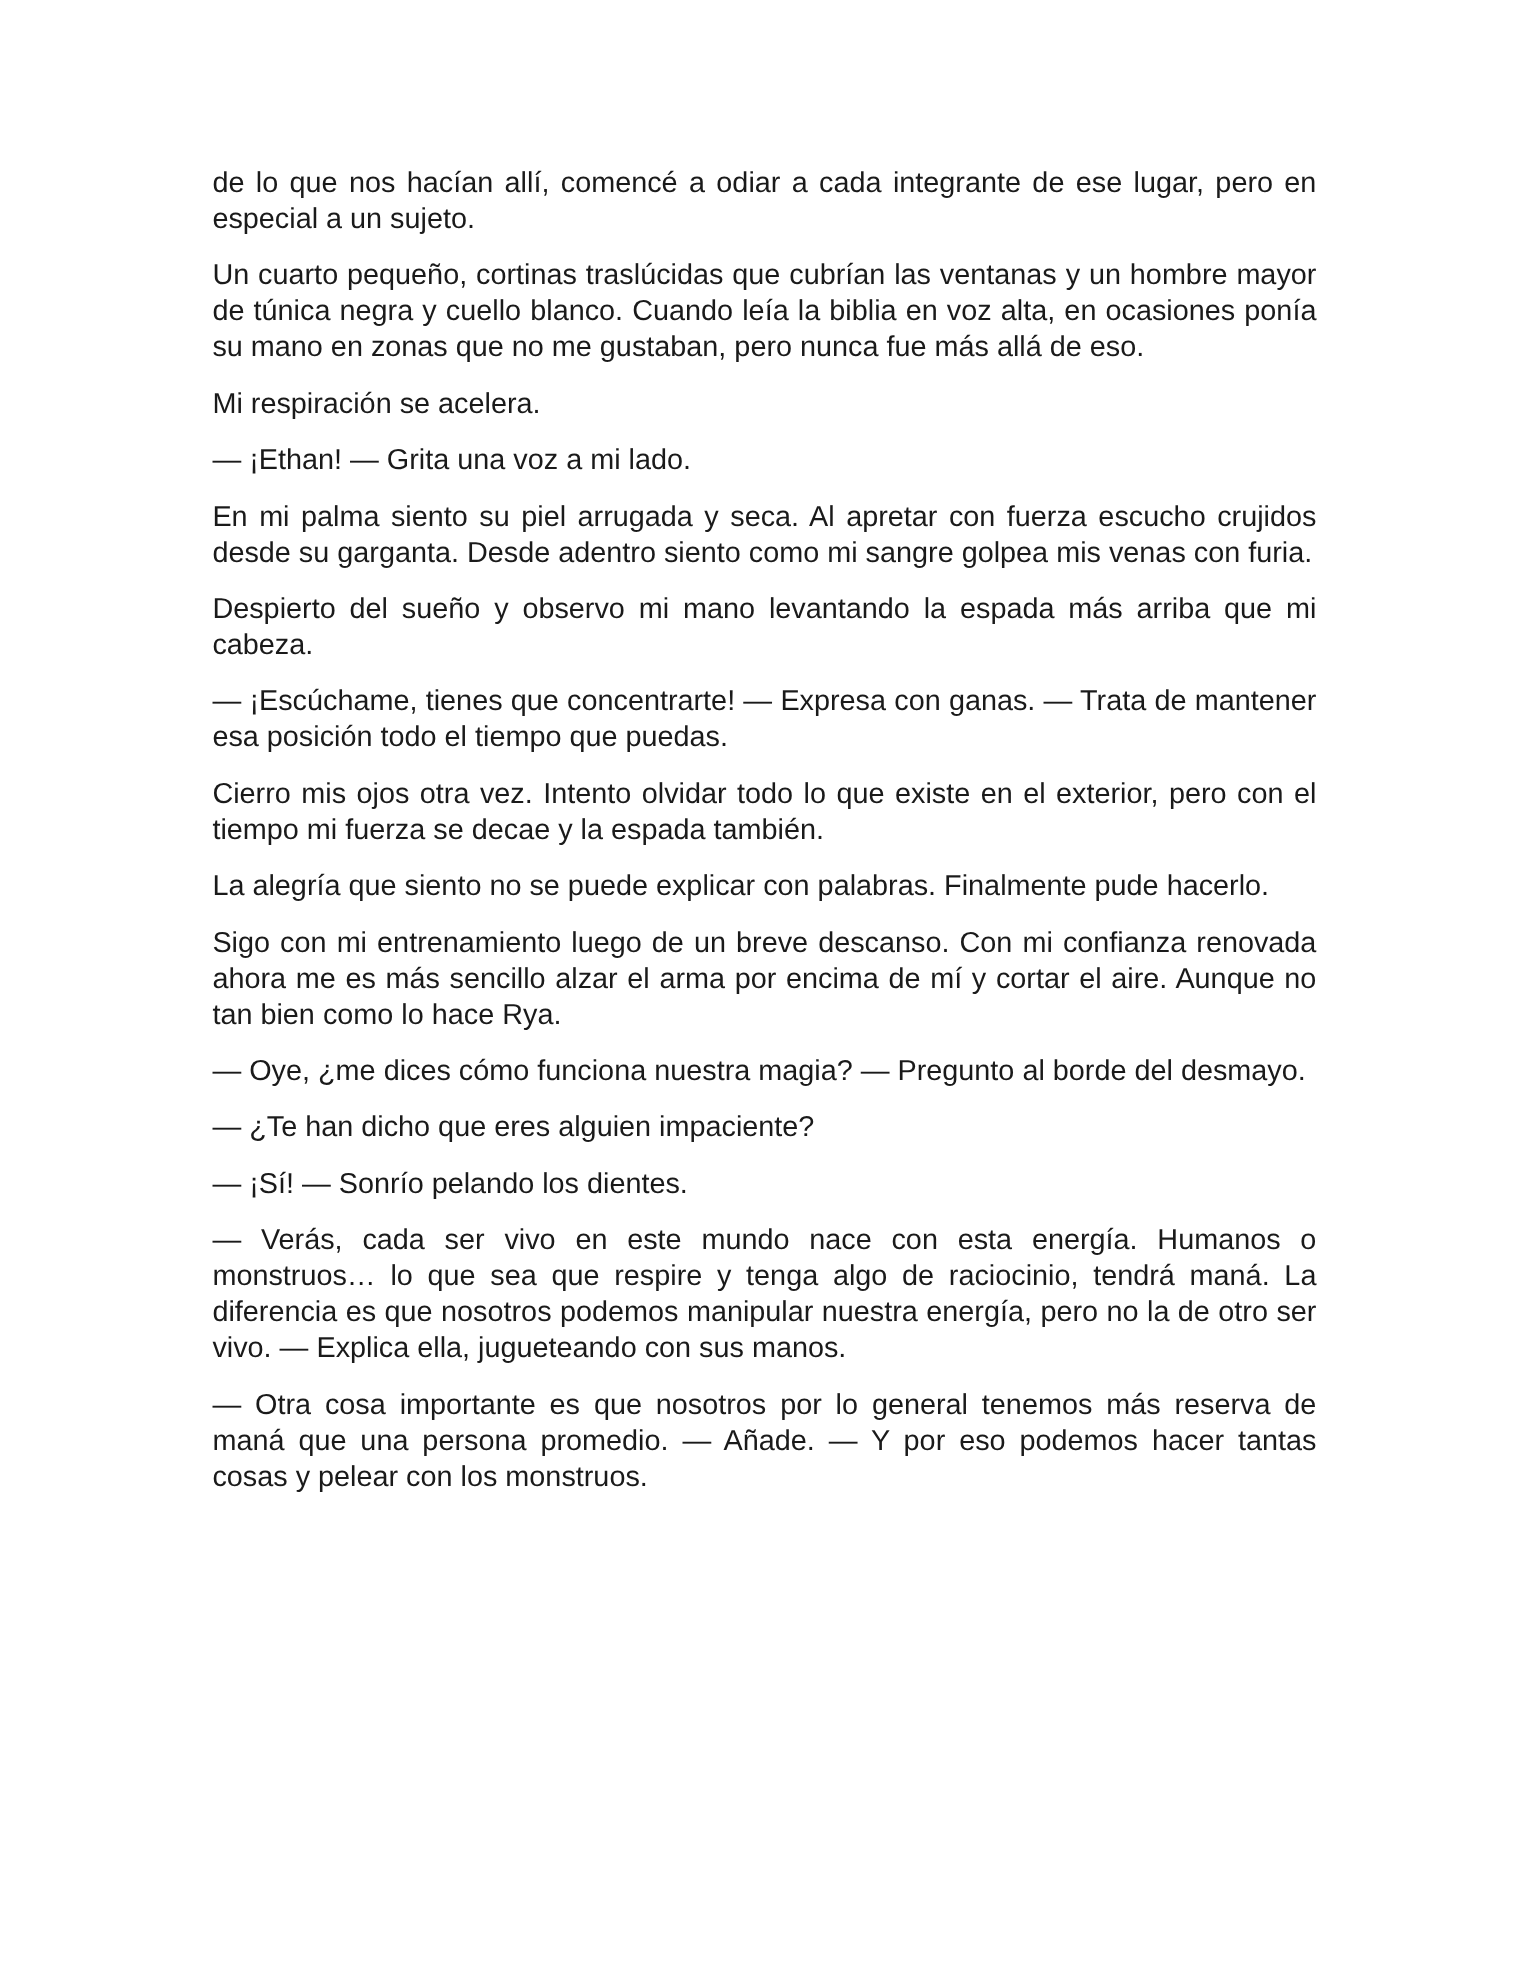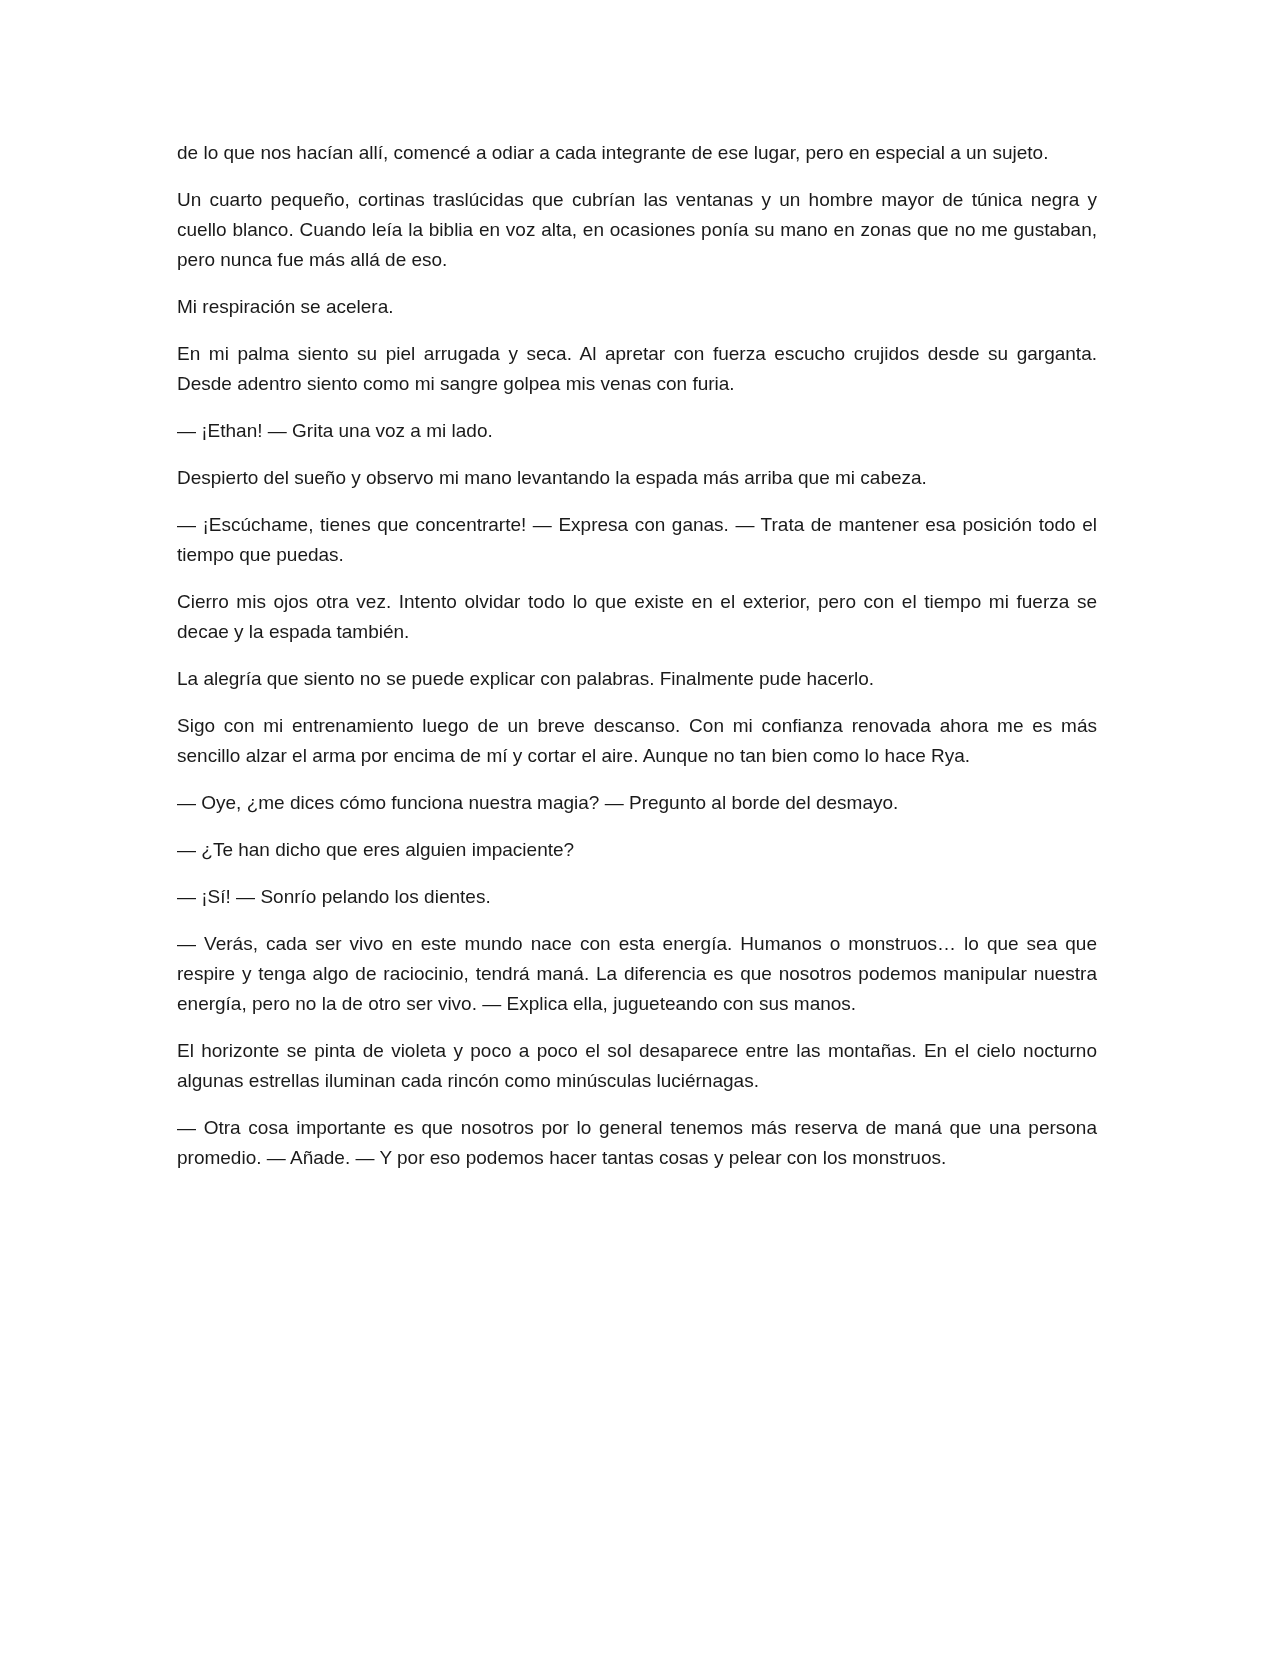--- a/index.html
+++ b/index.html
@@ -1,33 +1,32 @@
 <!DOCTYPE html>
 <html><head>
 <meta charset="utf-8">
 <style>
   html, body { margin:0; padding:0; background:#ffffff; }
   body { width:1280px; height:1656px; position:relative; overflow:hidden; }
   .page { position:absolute; left:177px; top:138px; width:920px; color:#1a1a1a;
-    font-family:"Liberation Sans", sans-serif; font-size:19px; line-height:30px; }
+    font-family:"Liberation Sans", sans-serif; font-size:24px; line-height:30px; }
   .para { margin:0 0 17px 0; text-align:justify; }
 </style>
 </head>
 <body>
 
 <div class="page">
   <p class="para">de lo que nos hacían allí, comencé a odiar a cada integrante de ese lugar, pero en especial a un sujeto.</p>
   <p class="para">Un cuarto pequeño, cortinas traslúcidas que cubrían las ventanas y un hombre mayor de túnica negra y cuello blanco. Cuando leía la biblia en voz alta, en ocasiones ponía su mano en zonas que no me gustaban, pero nunca fue más allá de eso.</p>
   <p class="para">Mi respiración se acelera.</p>
+  <p class="para">— ¡Ethan! — Grita una voz a mi lado.</p>
   <p class="para">En mi palma siento su piel arrugada y seca. Al apretar con fuerza escucho crujidos desde su garganta. Desde adentro siento como mi sangre golpea mis venas con furia.</p>
-  <p class="para">— ¡Ethan! — Grita una voz a mi lado.</p>
   <p class="para">Despierto del sueño y observo mi mano levantando la espada más arriba que mi cabeza.</p>
   <p class="para">— ¡Escúchame, tienes que concentrarte! — Expresa con ganas. — Trata de mantener esa posición todo el tiempo que puedas.</p>
   <p class="para">Cierro mis ojos otra vez. Intento olvidar todo lo que existe en el exterior, pero con el tiempo mi fuerza se decae y la espada también.</p>
   <p class="para">La alegría que siento no se puede explicar con palabras. Finalmente pude hacerlo.</p>
   <p class="para">Sigo con mi entrenamiento luego de un breve descanso. Con mi confianza renovada ahora me es más sencillo alzar el arma por encima de mí y cortar el aire. Aunque no tan bien como lo hace Rya.</p>
   <p class="para">— Oye, ¿me dices cómo funciona nuestra magia? — Pregunto al borde del desmayo.</p>
   <p class="para">— ¿Te han dicho que eres alguien impaciente?</p>
   <p class="para">— ¡Sí! — Sonrío pelando los dientes.</p>
   <p class="para">— Verás, cada ser vivo en este mundo nace con esta energía. Humanos o monstruos… lo que sea que respire y tenga algo de raciocinio, tendrá maná. La diferencia es que nosotros podemos manipular nuestra energía, pero no la de otro ser vivo. — Explica ella, jugueteando con sus manos.</p>
-  <p class="para">El horizonte se pinta de violeta y poco a poco el sol desaparece entre las montañas. En el cielo nocturno algunas estrellas iluminan cada rincón como minúsculas luciérnagas.</p>
   <p class="para">— Otra cosa importante es que nosotros por lo general tenemos más reserva de maná que una persona promedio. — Añade. — Y por eso podemos hacer tantas cosas y pelear con los monstruos.</p>
 </div>
 
 </body></html>

